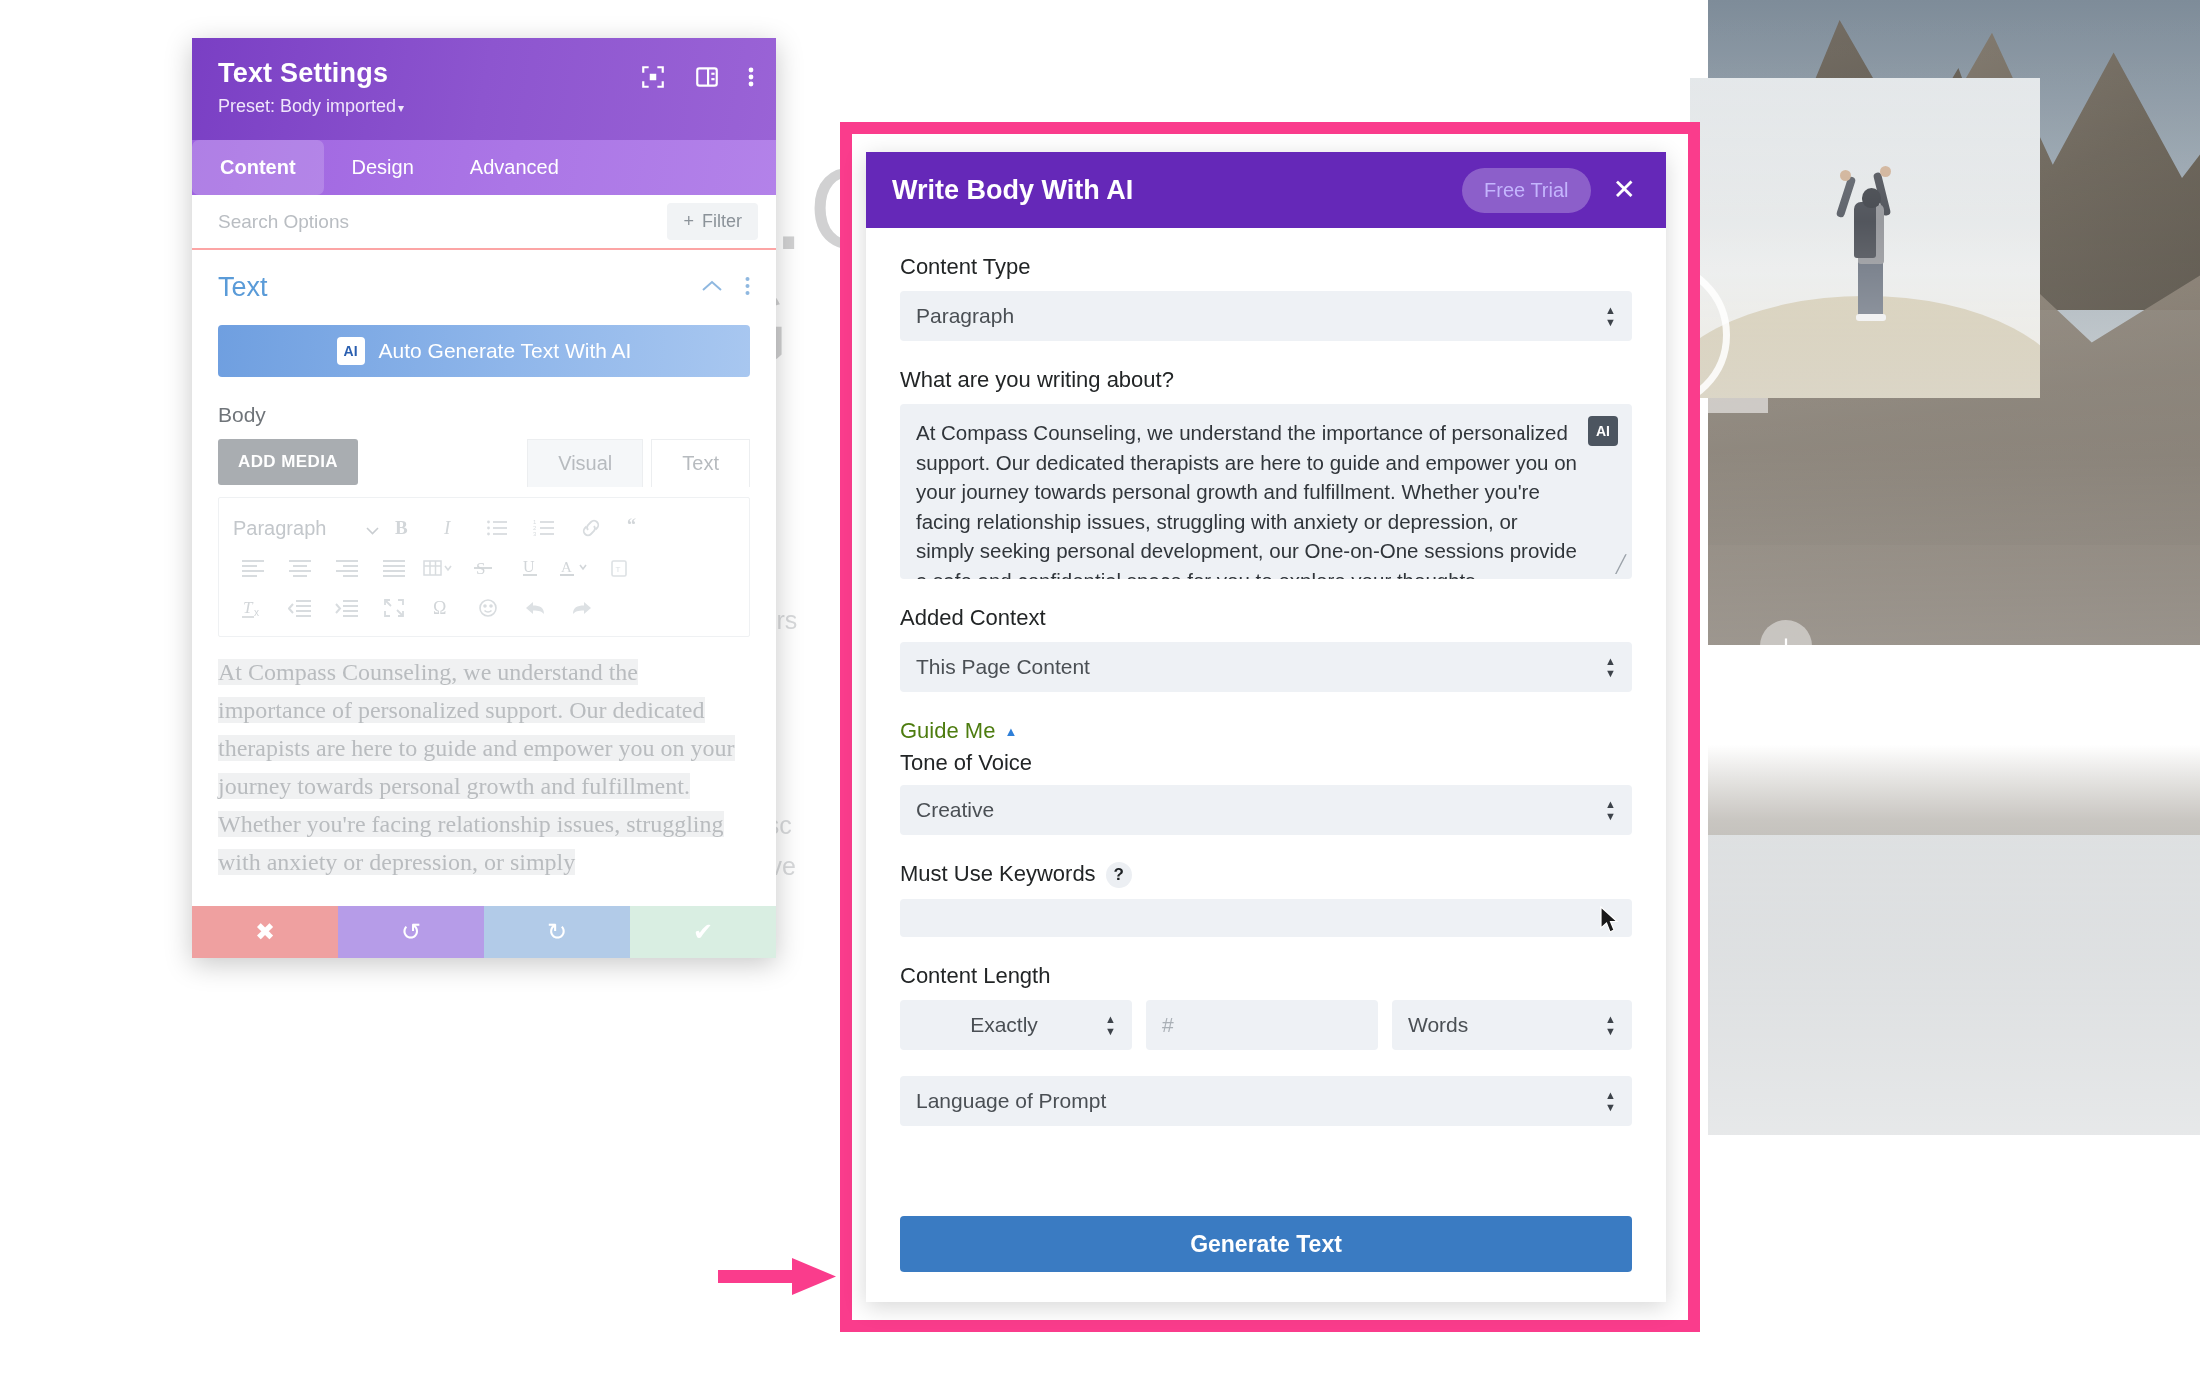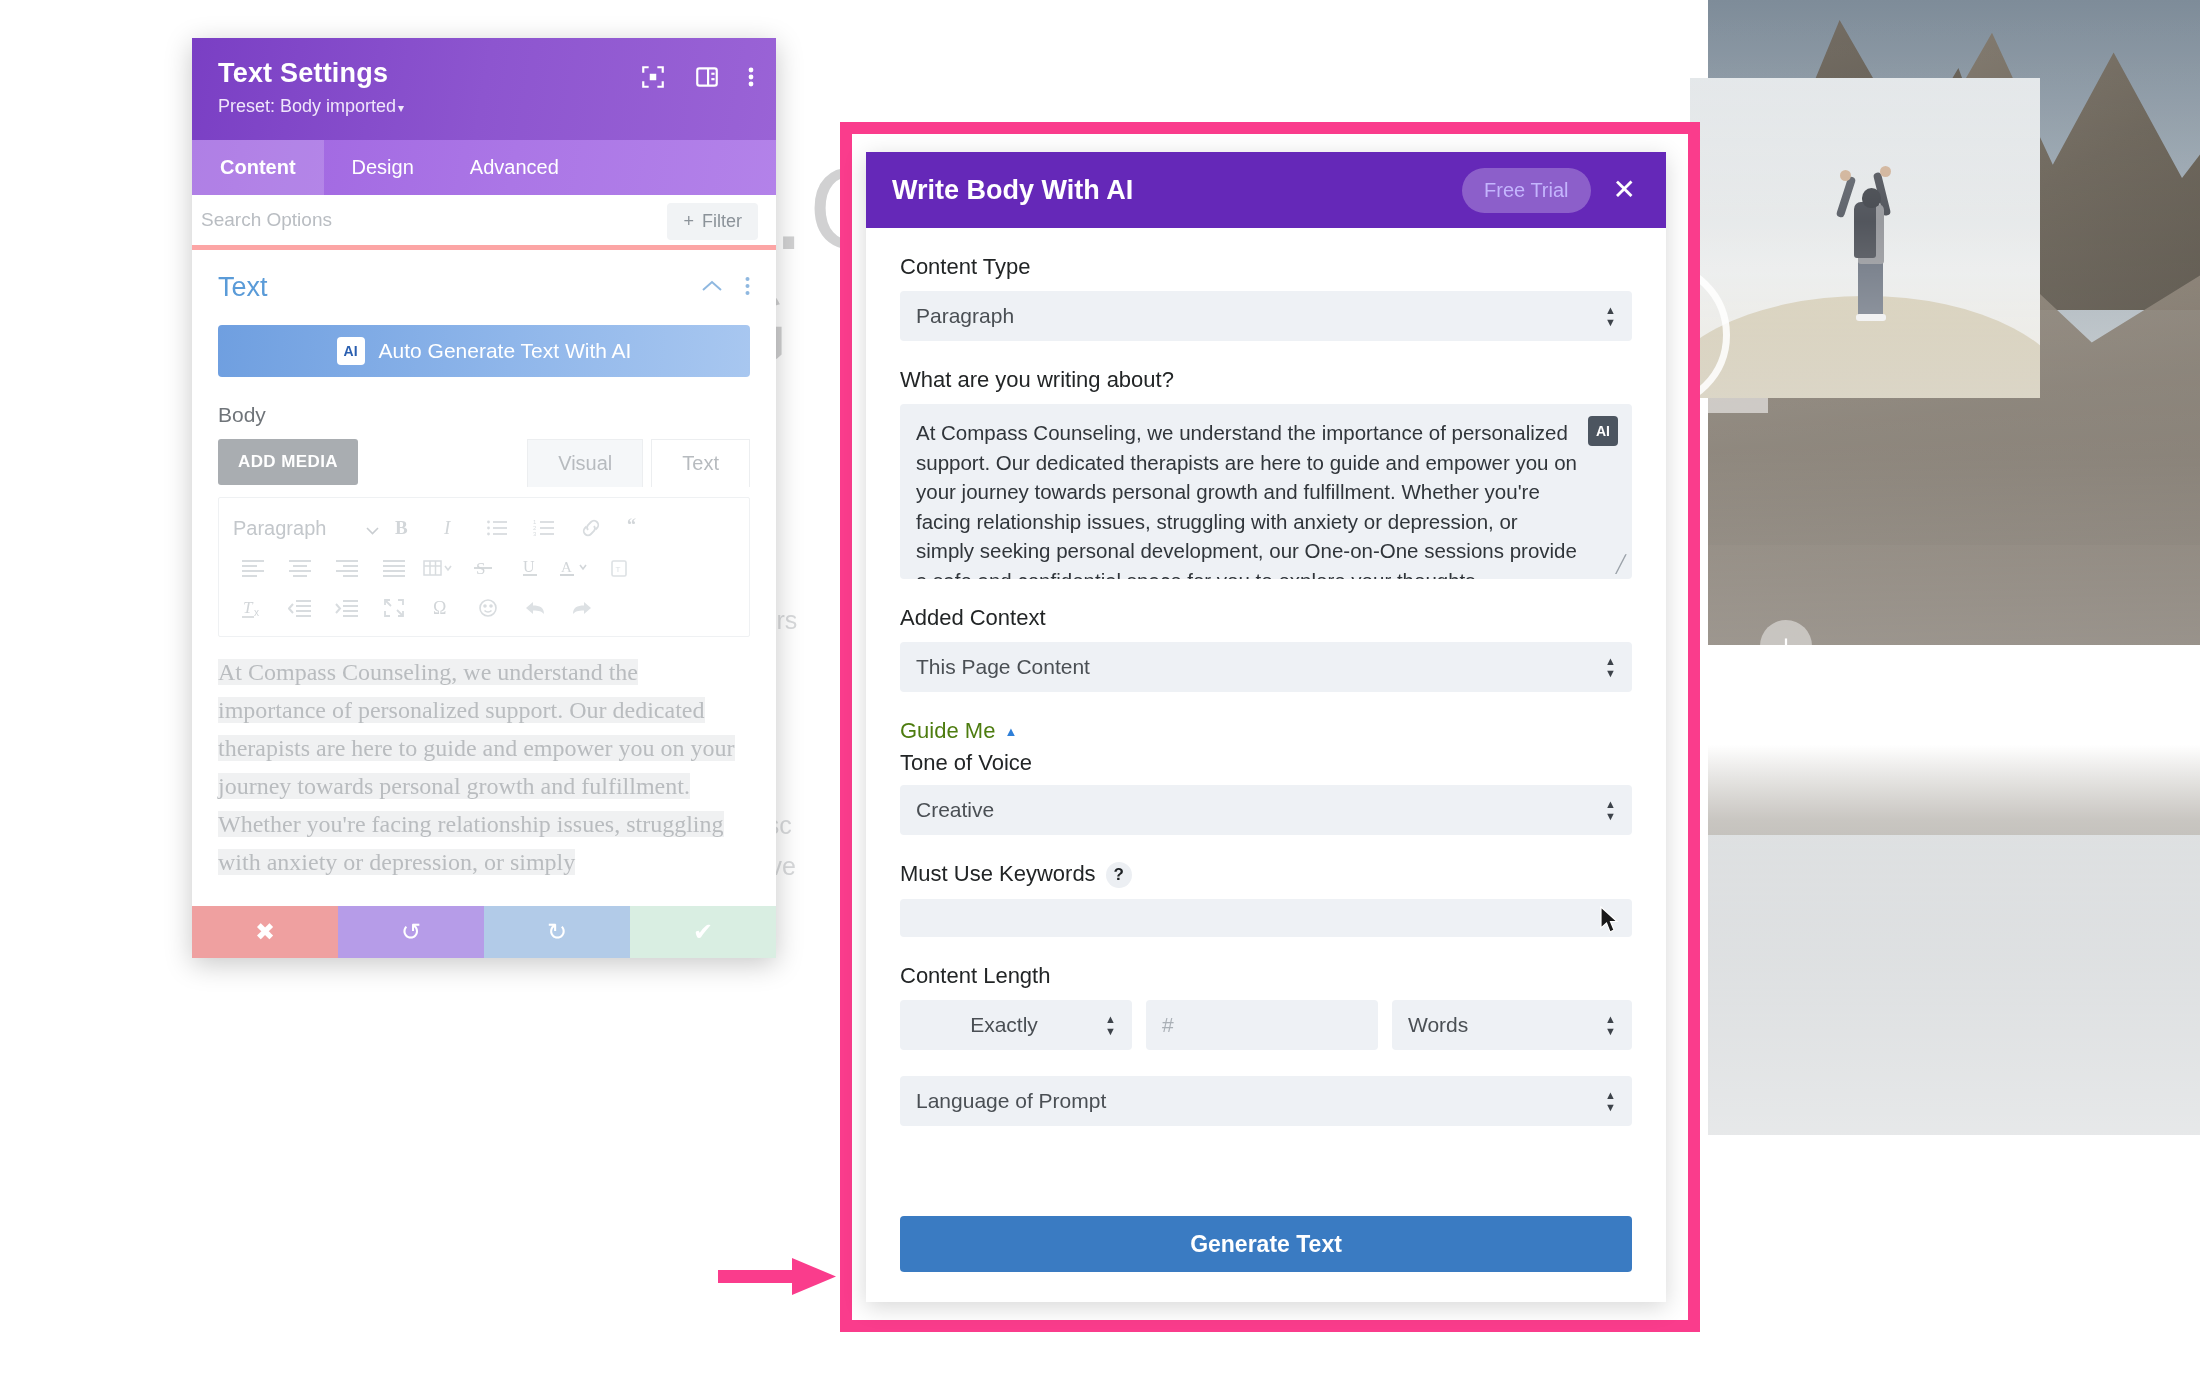--- a/index.html
+++ b/index.html
@@ -130,25 +130,25 @@
   .st-hicons svg { display:block; }
 
   .st-tabs {
     display:flex; background:linear-gradient(100deg,#9e63e0 0%, #ab76e6 55%, #b382e9 100%);
     height:55px; align-items:stretch;
   }
   .st-tab {
     display:flex; align-items:center; justify-content:center;
     color:#ffffff; font-size:20px; padding:0 28px;
   }
-  .st-tab.active { background:rgba(255,255,255,.18); font-weight:700; }
+  .st-tab.active { background:rgba(255,255,255,.18); font-weight:700;border-radius:7px; }
 
   .st-search {
     height:55px; display:flex; align-items:center;
-    border-bottom:5px solid #fca5a5; position:relative; padding:0 9px;
+    border-bottom:2px solid #fca5a5; position:relative; padding:0 26px;
     background:#fff;
   }
   .st-search-ph { color:#b9bdc2; font-size:19px; }
   .st-filter {
     position:absolute; right:18px; top:8px;
     background:#f1f3f5; border-radius:4px; padding:8px 16px;
     color:#8b9299; font-size:18px; display:flex; align-items:center; gap:8px;
   }
 
   .st-body { padding:22px 26px 0 26px; position:relative; height:calc(100% - 212px); overflow:hidden; }

